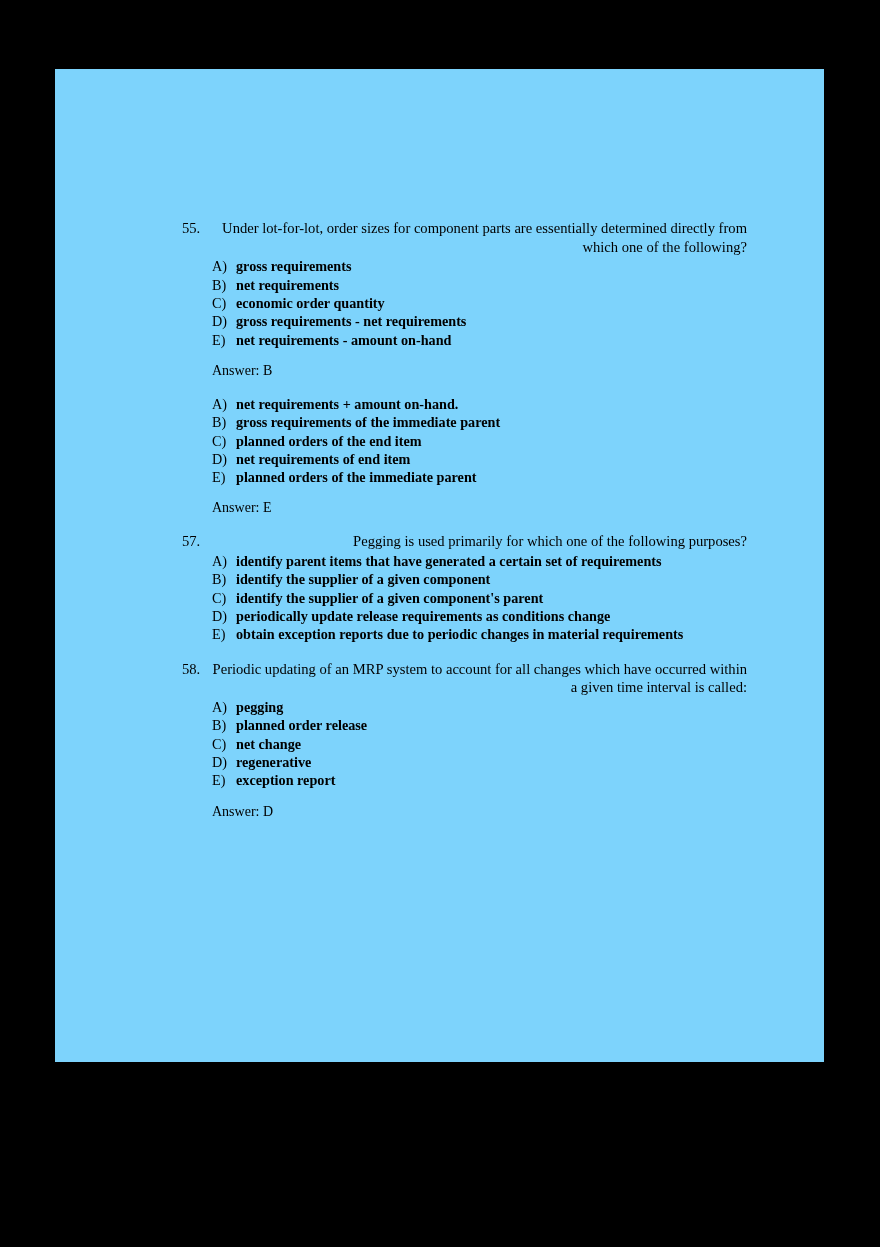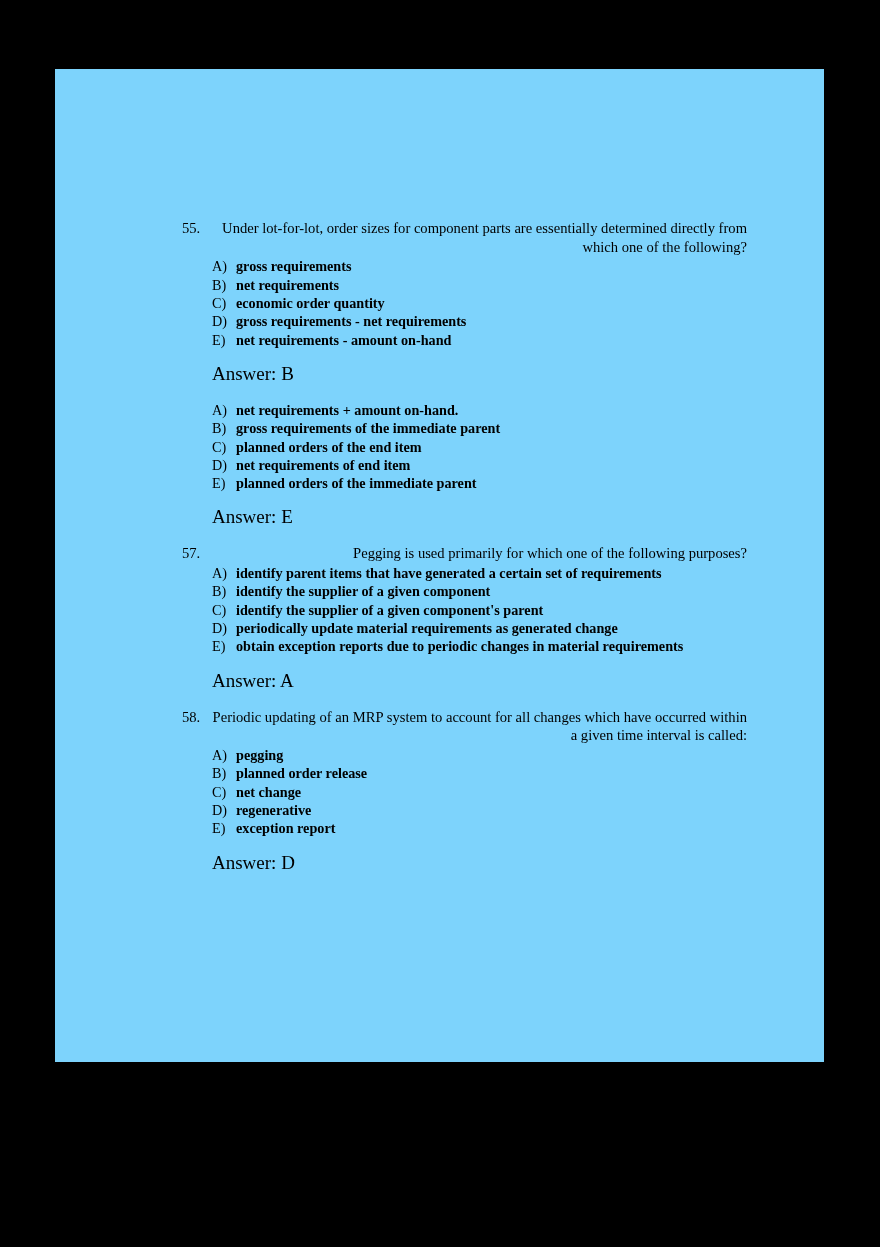--- a/index.html
+++ b/index.html
@@ -60,21 +60,21 @@
   .choice-letter {
     width: 24px;
     flex: 0 0 24px;
   }
   .choice-text {
     flex: 1 1 auto;
     font-weight: bold;
   }
   .answer {
     padding-left: 30px;
-    font-size: 19px;
+    font-size: 14px;
     margin-top: 14px;
     color: #000000;
   }
 </style>
 </head>
 <body>
 
 <div class="page">
   <div class="content">
 
@@ -147,28 +147,27 @@
         <div class="choice">
           <span class="choice-letter">B)</span>
           <span class="choice-text">identify the supplier of a given component</span>
         </div>
         <div class="choice">
           <span class="choice-letter">C)</span>
           <span class="choice-text">identify the supplier of a given component's parent</span>
         </div>
         <div class="choice">
           <span class="choice-letter">D)</span>
-          <span class="choice-text">periodically update material requirements as generated change</span>
+          <span class="choice-text">periodically update release requirements as conditions change</span>
         </div>
         <div class="choice">
           <span class="choice-letter">E)</span>
           <span class="choice-text">obtain exception reports due to periodic changes in material requirements</span>
         </div>
       </div>
-      <div class="answer">Answer: A</div>
     </div>
 
     <div class="question-block">
       <div class="q-head">
         <span class="q-num">58.</span>
         <span class="q-stem">Periodic updating of an MRP system to account for all changes which have occurred within a given time interval is called:</span>
       </div>
       <div class="choices">
         <div class="choice">
           <span class="choice-letter">A)</span>

